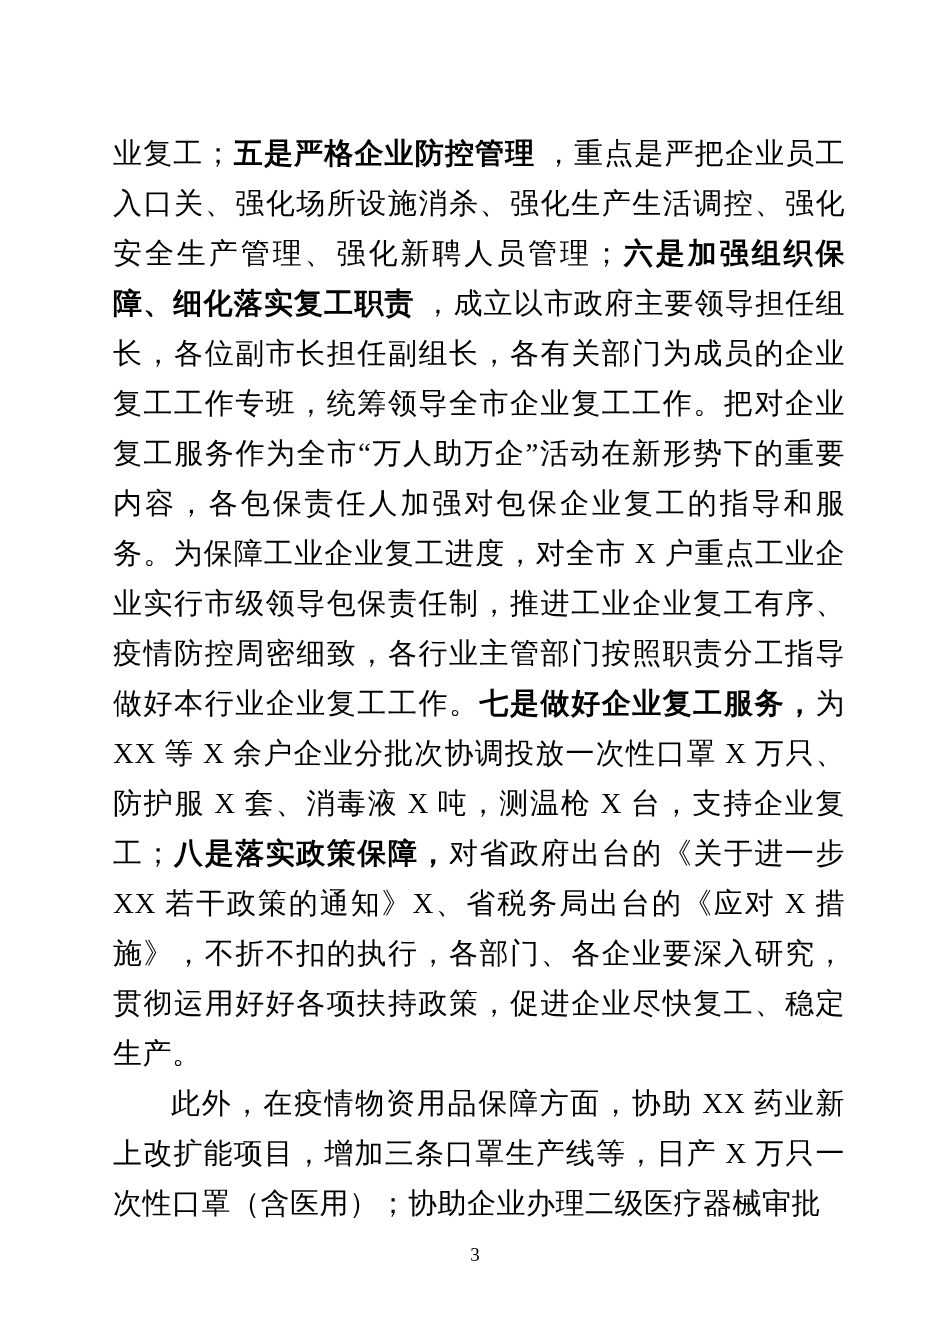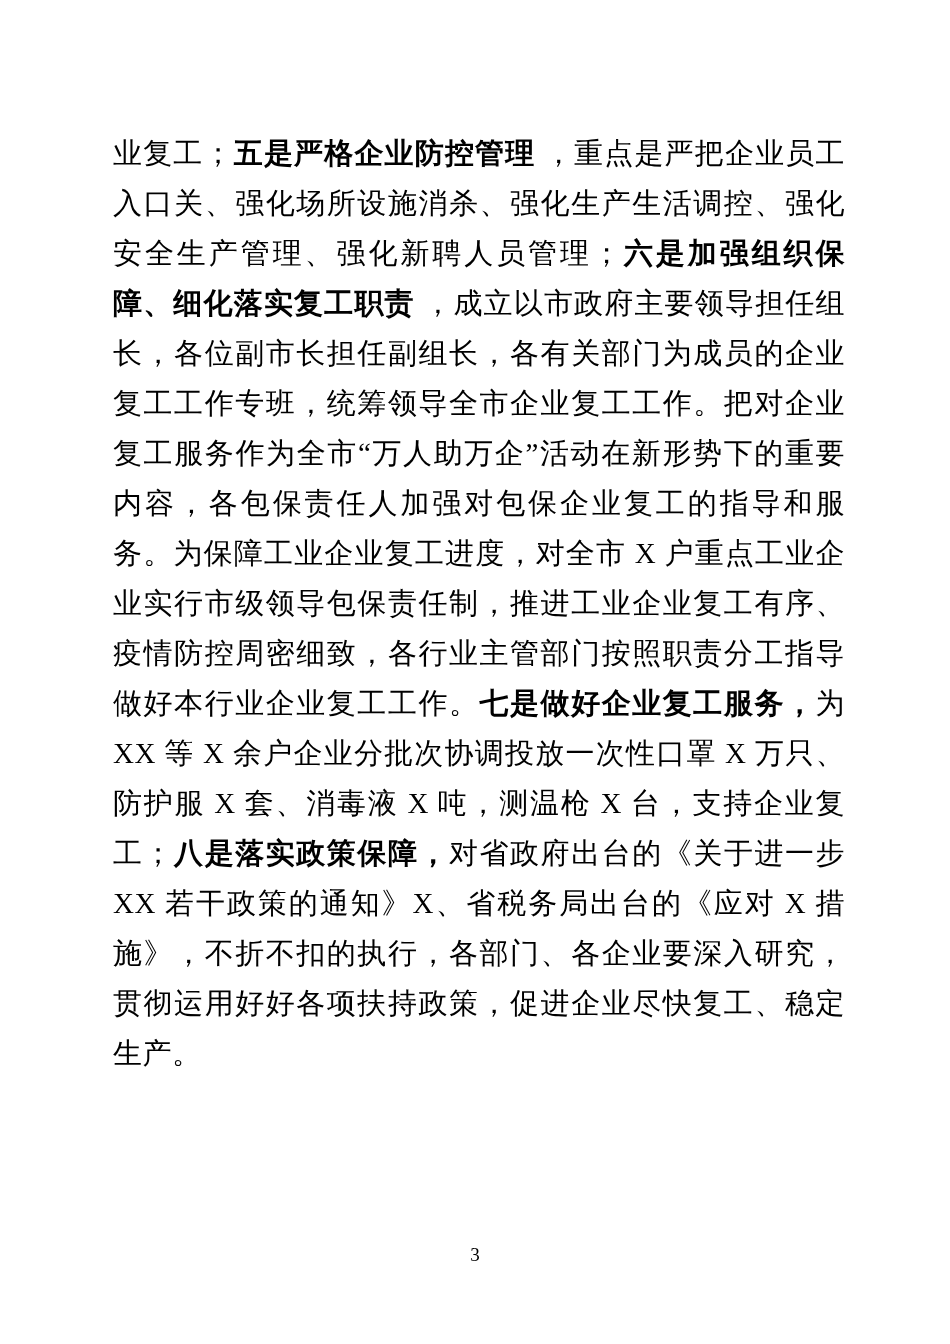--- a/index.html
+++ b/index.html
@@ -45,17 +45,18 @@
     font-size: 19px;
     line-height: 22px;
   }
 </style>
 </head>
 <body>
 
 <div class="page">
   <div class="doc-body">
       <p><span>业复工；</span><b>五是严格企业防控管理 </b><span>，重点是严把企业员工入口关、强化场所设施消杀、强化生产生活调控、强化安全生产管理、强化新聘人员管理；</span><b>六是加强组织保障、细化落实复工职责 </b><span>，成立以市政府主要领导担任组长，各位副市长担任副组长，各有关部门为成员的企业复工工作专班，统筹领导全市企业复工工作。把对企业复工服务作为全市“万人助万企”活动在新形势下的重要内容，各包保责任人加强对包保企业复工的指导和服务。为保障工业企业复工进度，对全市 X 户重点工业企业实行市级领导包保责任制，推进工业企业复工有序、疫情防控周密细致，各行业主管部门按照职责分工指导做好本行业企业复工工作。</span><b>七是做好企业复工服务，</b><span>为 XX 等 X 余户企业分批次协调投放一次性口罩 X 万只、防护服 X 套、消毒液 X 吨，测温枪 X 台，支持企业复工；</span><b>八是落实政策保障，</b><span>对省政府出台的《关于进一步 XX 若干政策的通知》X、省税务局出台的《应对 X 措施》，不折不扣的执行，各部门、各企业要深入研究，贯彻运用好好各项扶持政策，促进企业尽快复工、稳定生产。</span></p>
+      <p class="indent"><span>此外，在疫情物资用品保障方面，协助 XX 药业新上改扩能项目，增加三条口罩生产线等，日产 X 万只一次性口罩（含医用）；协助企业办理二级医疗器械审批</span></p>
     </div>
   <div class="footer">
     <span>3</span>
   </div>
 </div>
 
 </body></html>

